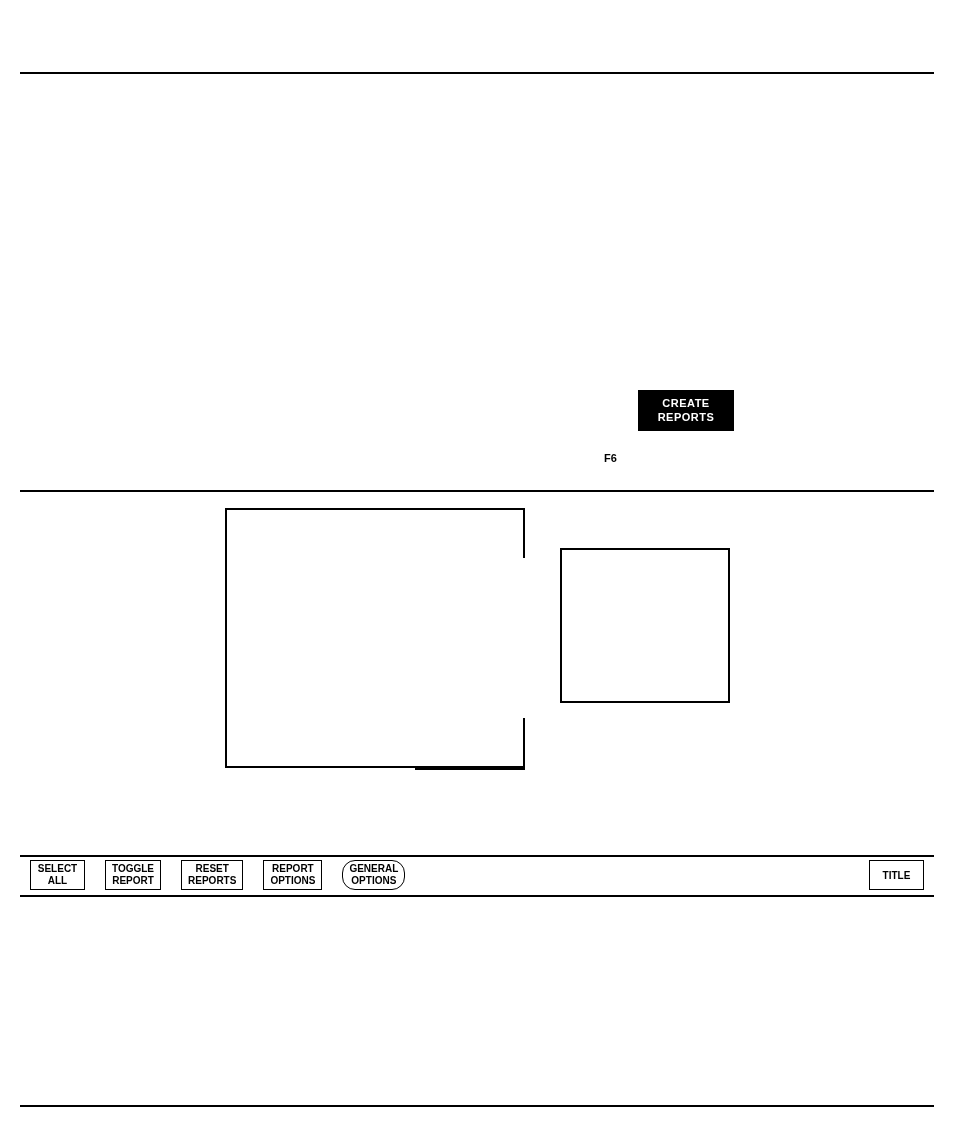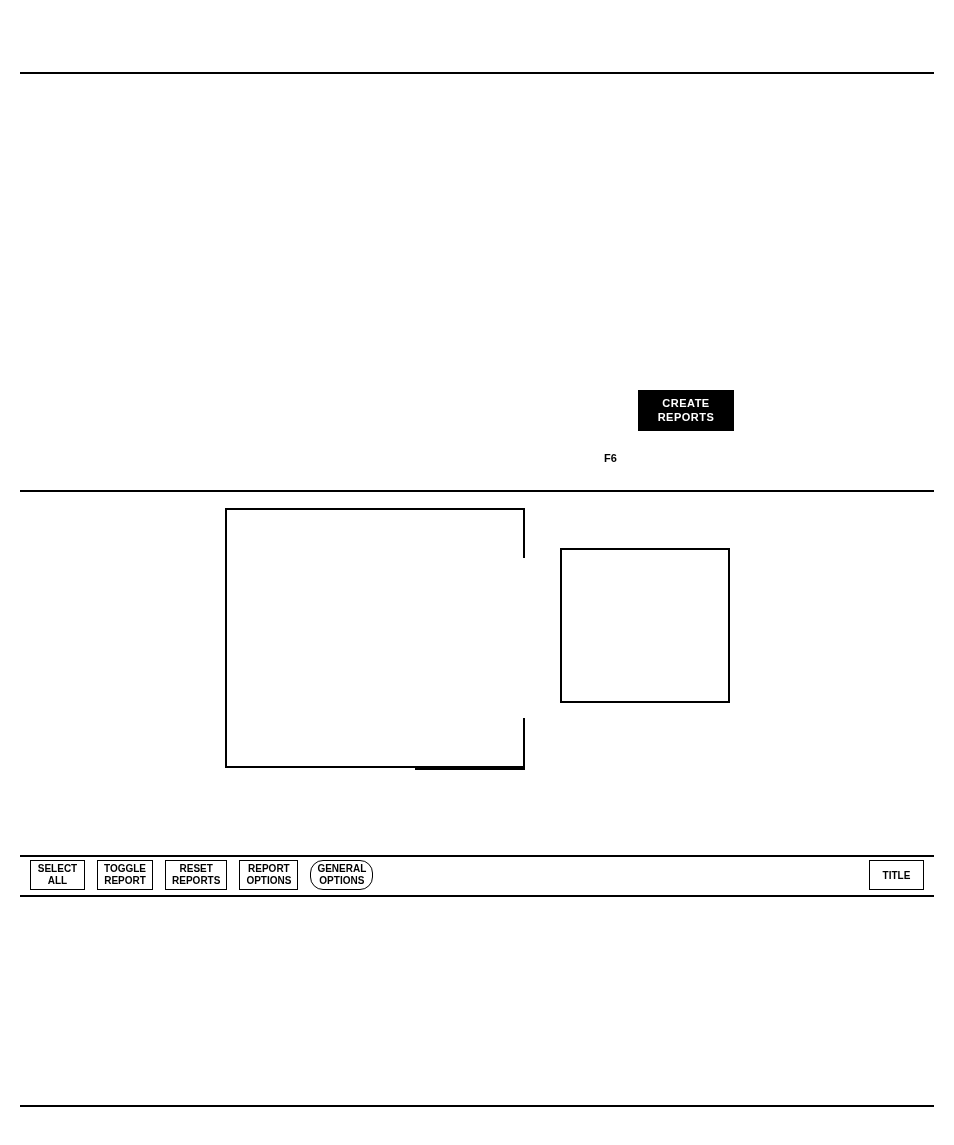--- a/index.html
+++ b/index.html
@@ -149,21 +149,21 @@
 
     
     .toolbar {
       position: absolute;
       top: 855px;
       left: 20px;
       right: 20px;
       height: 40px;
       display: flex;
       align-items: center;
-      gap: 8px;
+      gap: 16px;
       padding: 0 10px;
     }
 
     .toolbar-btn {
       border: 1px solid #000000;
       background: #ffffff;
       padding: 4px 6px;
       font-size: 10px;
       font-weight: bold;
       text-align: center;

